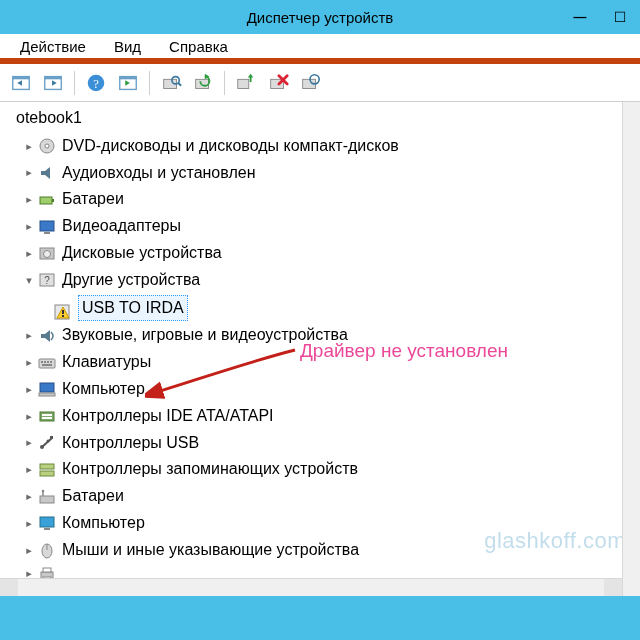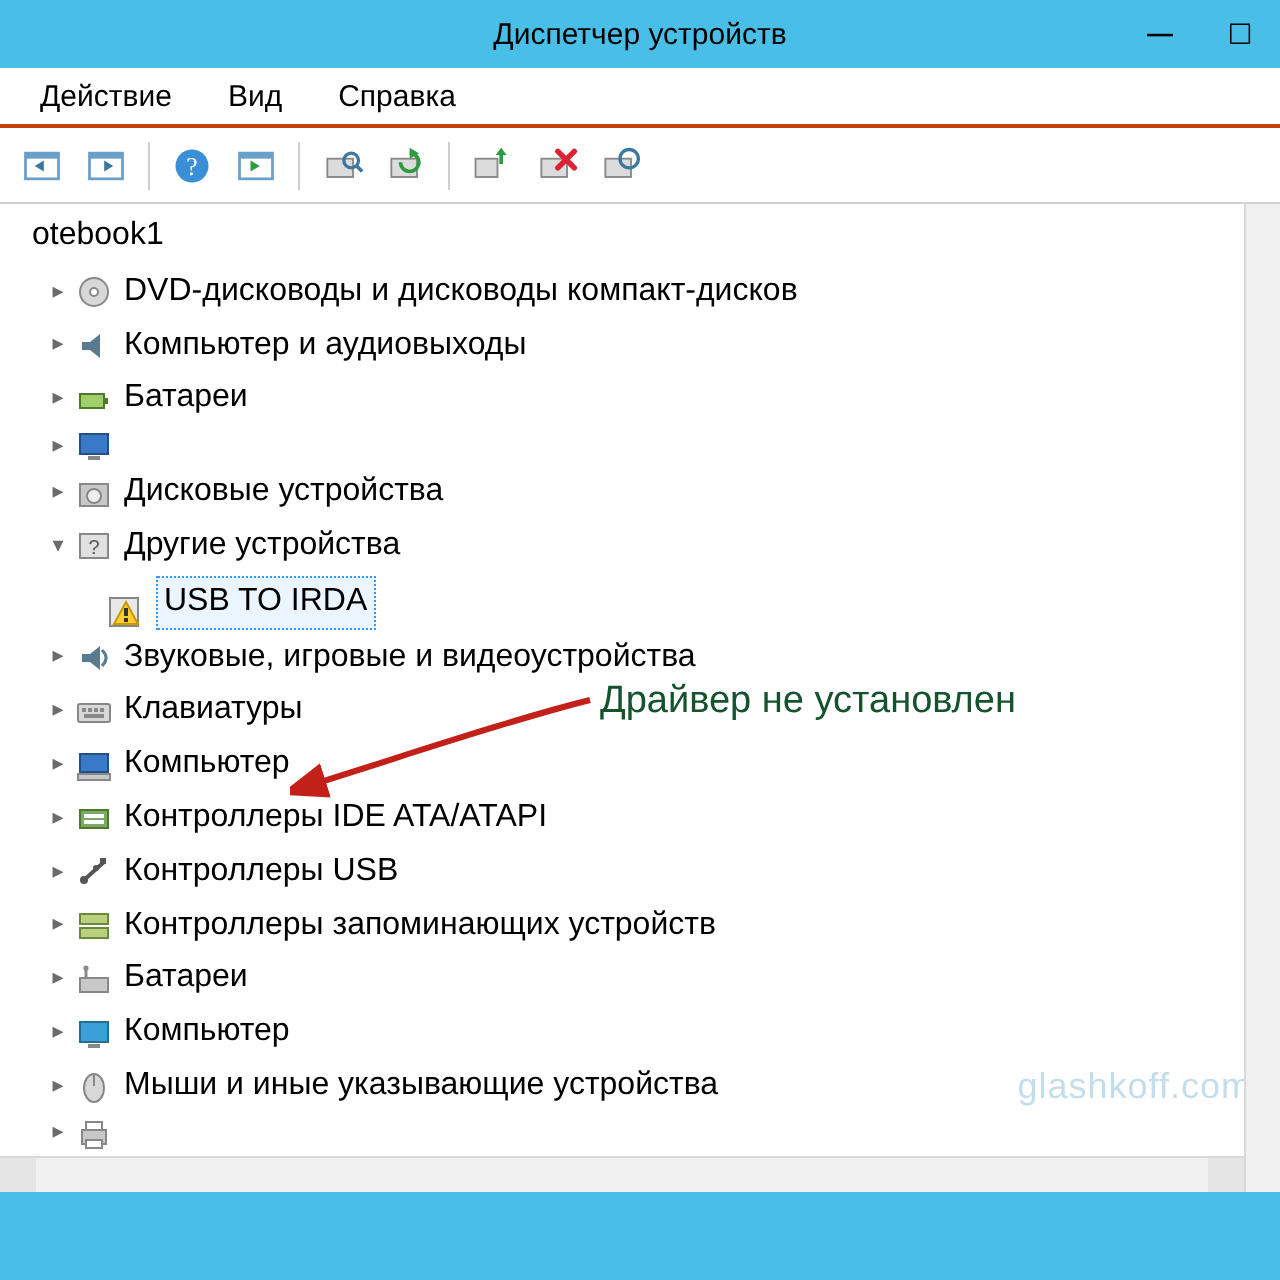--- a/index.html
+++ b/index.html
@@ -43,21 +43,21 @@
   }
   .titlebar-btn {
     width: 20px; text-align: center;
     color: #000;
   }
   .menubar {
     height: 30px;
     display: flex;
     align-items: center;
     padding: 0 6px;
-    border-bottom: 2px solid #c2410c;
+    border-bottom: 6px solid #c2410c;
     font-size: 15px;
     color: #000;
     background: #fff;
   }
   .menubar-item { padding: 4px 14px; }
   .toolbar {
     height: 38px;
     display: flex;
     align-items: center;
     padding: 0 6px;
@@ -116,38 +116,38 @@
   }
   .child-label {
     border: 1px dotted #3399ff;
     background: rgba(120,190,255,0.15);
     padding: 0 3px;
   }
   .annotation {
     position: absolute;
     top: 238px;
     left: 300px;
-    color: #14532d;
+    color: #ec4899;
     font-size: 19px;
     font-family: Arial, sans-serif;
   }
   .arrow {
     position: absolute;
     top: 240px;
     left: 145px;
     width: 160px;
     height: 60px;
     pointer-events: none;
   }
   .watermark {
     position: absolute;
     right: 14px;
     bottom: 86px;
     color: rgba(120,180,210,0.45);
-    font-size: 18px;
+    font-size: 22px;
     font-family: Arial, sans-serif;
     letter-spacing: 0.5px;
   }
   .bottom-scroll {
     position: absolute;
     left: 0; right: 18px; bottom: 44px;
     height: 18px;
     background: #f0f0f0;
     border-top: 1px solid #d8d8d8;
   }
@@ -272,40 +272,41 @@
             </span>
             <span class="node-label">DVD-дисководы и дисководы компакт-дисков</span>
           </div>
           <div class="tree-row">
             <span class="twisty">▸</span>
             <span class="dev-icon">
               <svg viewBox="0 0 18 18">
                 <path d="M3 7 h4 l5 -4 v12 l-5 -4 h-4 Z" fill="#5a7a90"></path>
               </svg>
             </span>
-            <span class="node-label">Компьютер и аудиовыходы</span>
+            <span class="node-label">Аудиовходы и установлен</span>
           </div>
           <div class="tree-row">
             <span class="twisty">▸</span>
             <span class="dev-icon">
               <svg viewBox="0 0 18 18">
                 <rect x="2" y="6" width="12" height="7" fill="#9fcf6a" stroke="#4c7a2a"></rect>
                 <rect x="14" y="8" width="2" height="3" fill="#4c7a2a"></rect>
               </svg>
             </span>
             <span class="node-label">Батареи</span>
           </div>
           <div class="tree-row">
             <span class="twisty">▸</span>
             <span class="dev-icon">
               <svg viewBox="0 0 18 18">
                 <rect x="2" y="3" width="14" height="10" fill="#3a78c8" stroke="#24508a"></rect>
                 <rect x="6" y="14" width="6" height="2" fill="#888"></rect>
               </svg>
             </span>
+            <span class="node-label">Видеоадаптеры</span>
           </div>
           <div class="tree-row">
             <span class="twisty">▸</span>
             <span class="dev-icon">
               <svg viewBox="0 0 18 18">
                 <rect x="2" y="4" width="14" height="11" fill="#c8c8c8" stroke="#888"></rect>
                 <circle cx="9" cy="10" r="3.5" fill="#eee" stroke="#888"></circle>
               </svg>
             </span>
             <span class="node-label">Дисковые устройства</span>

